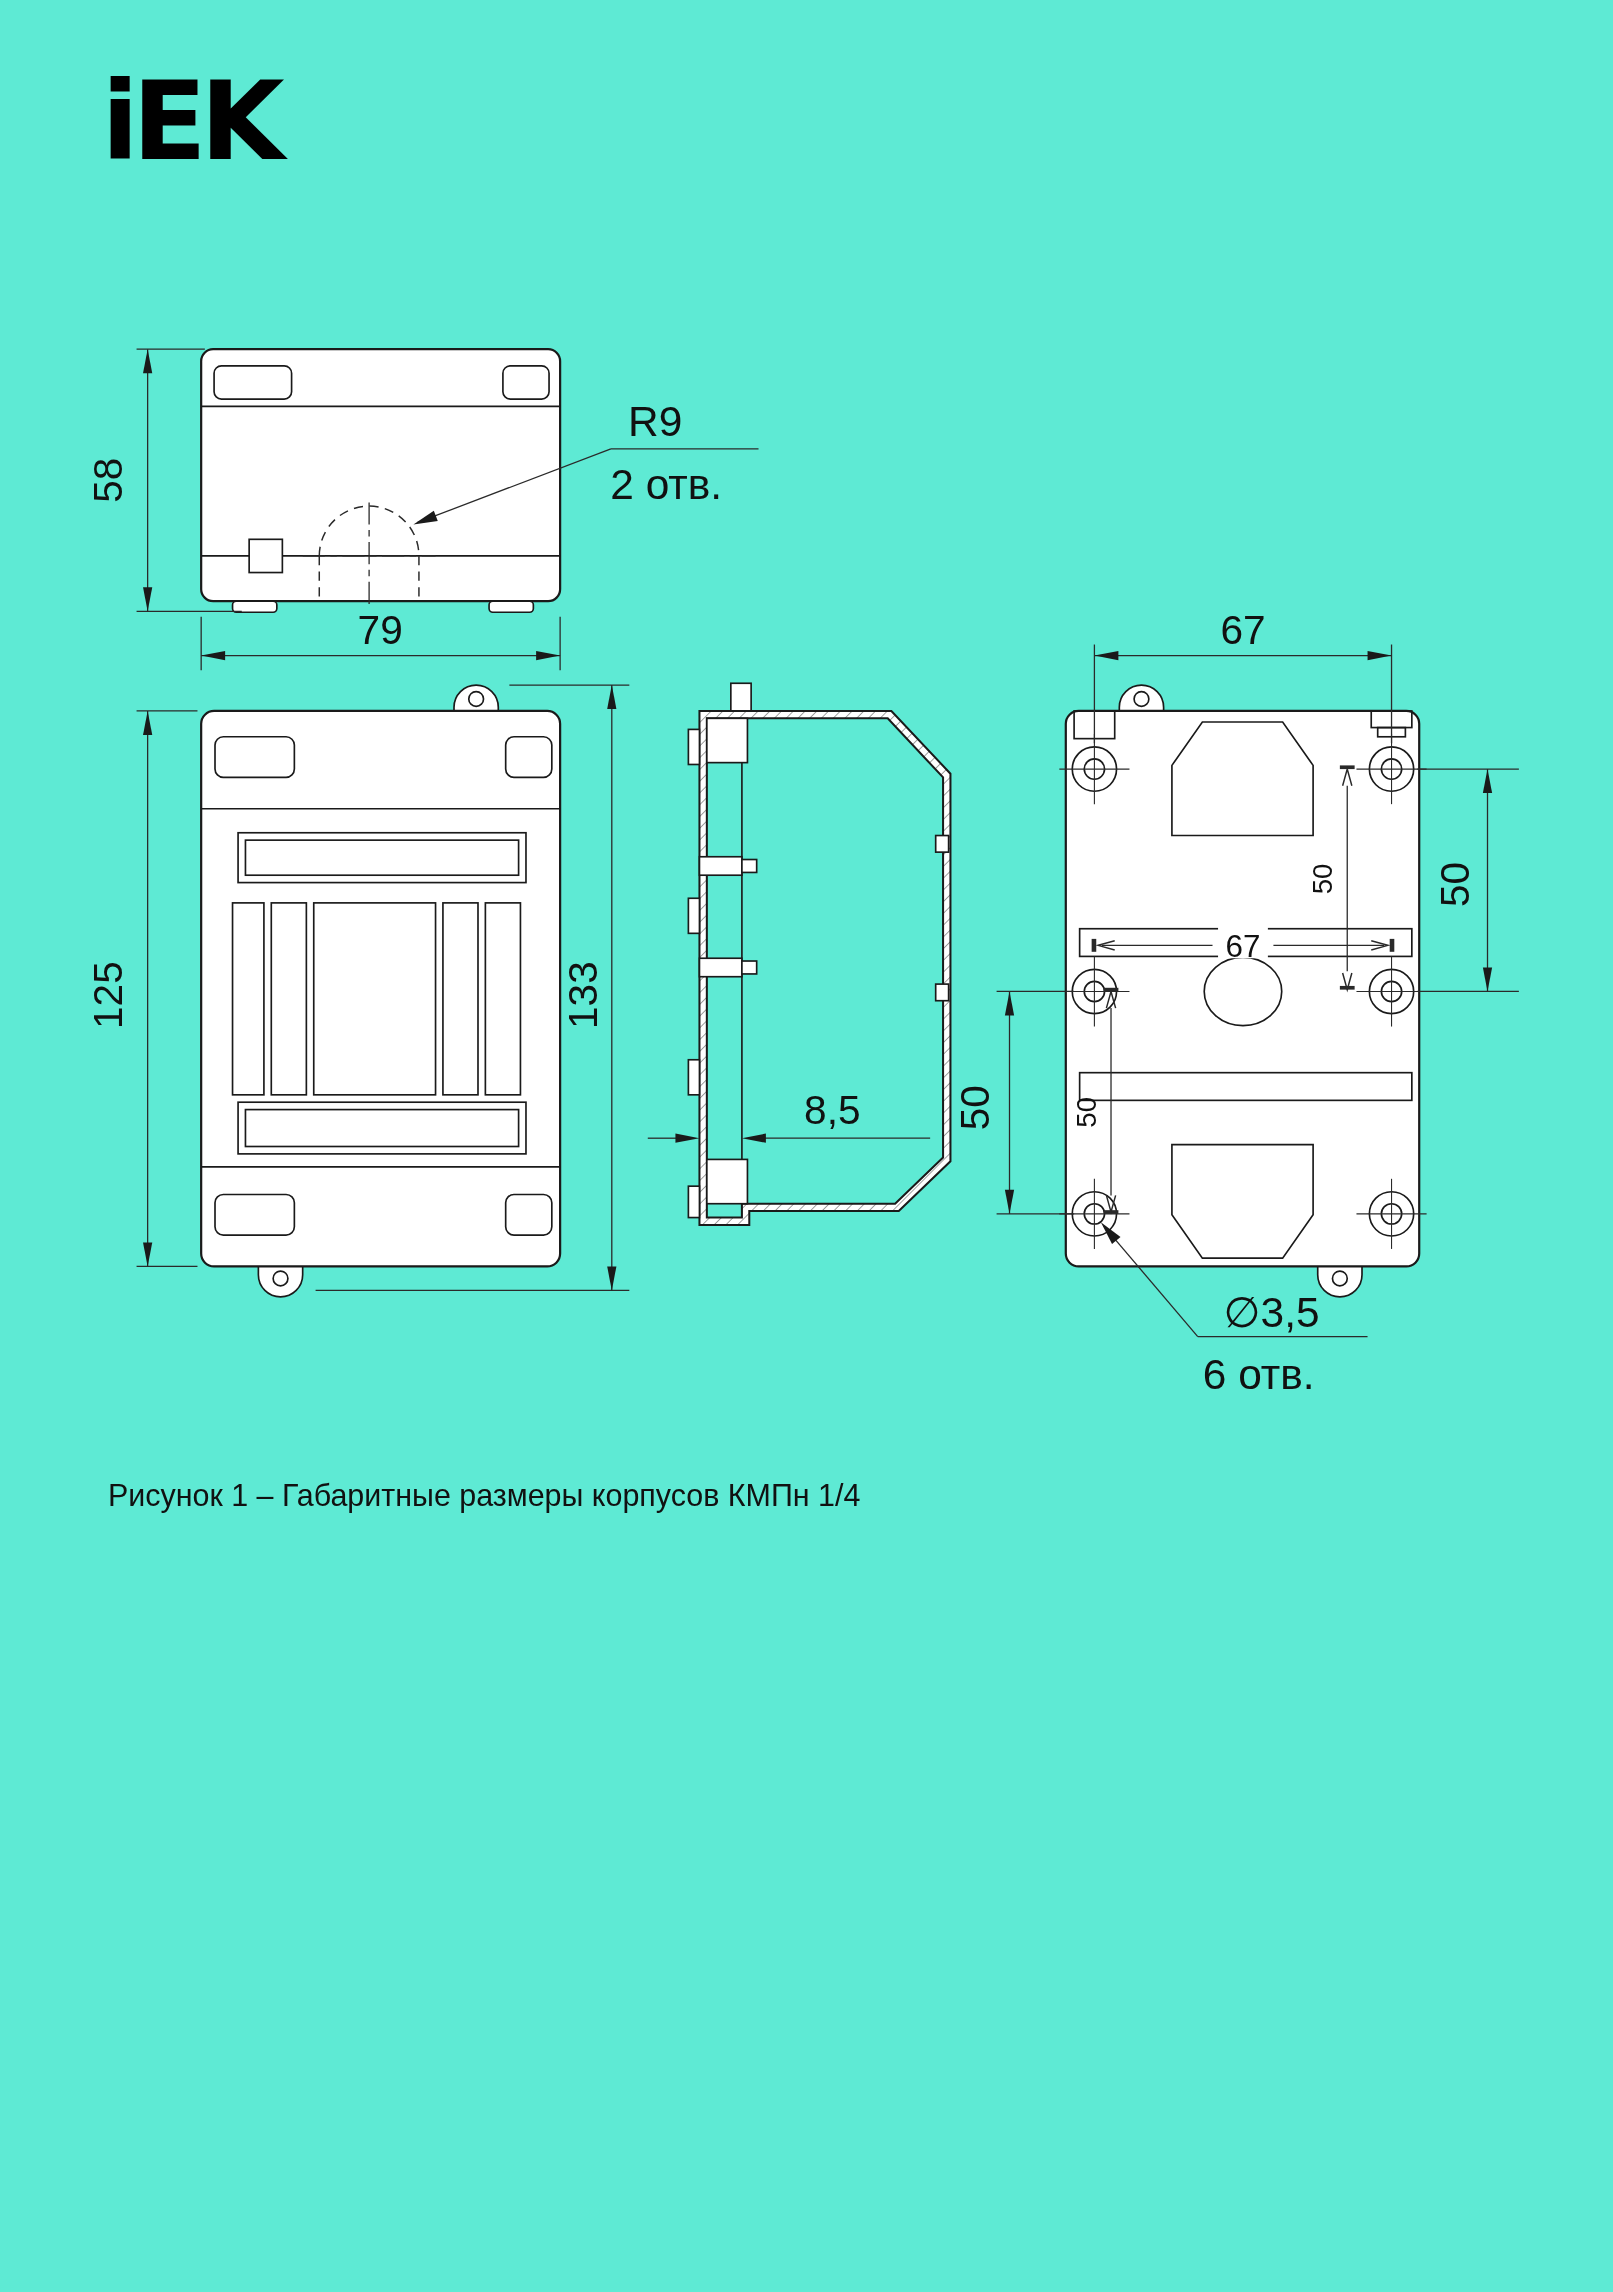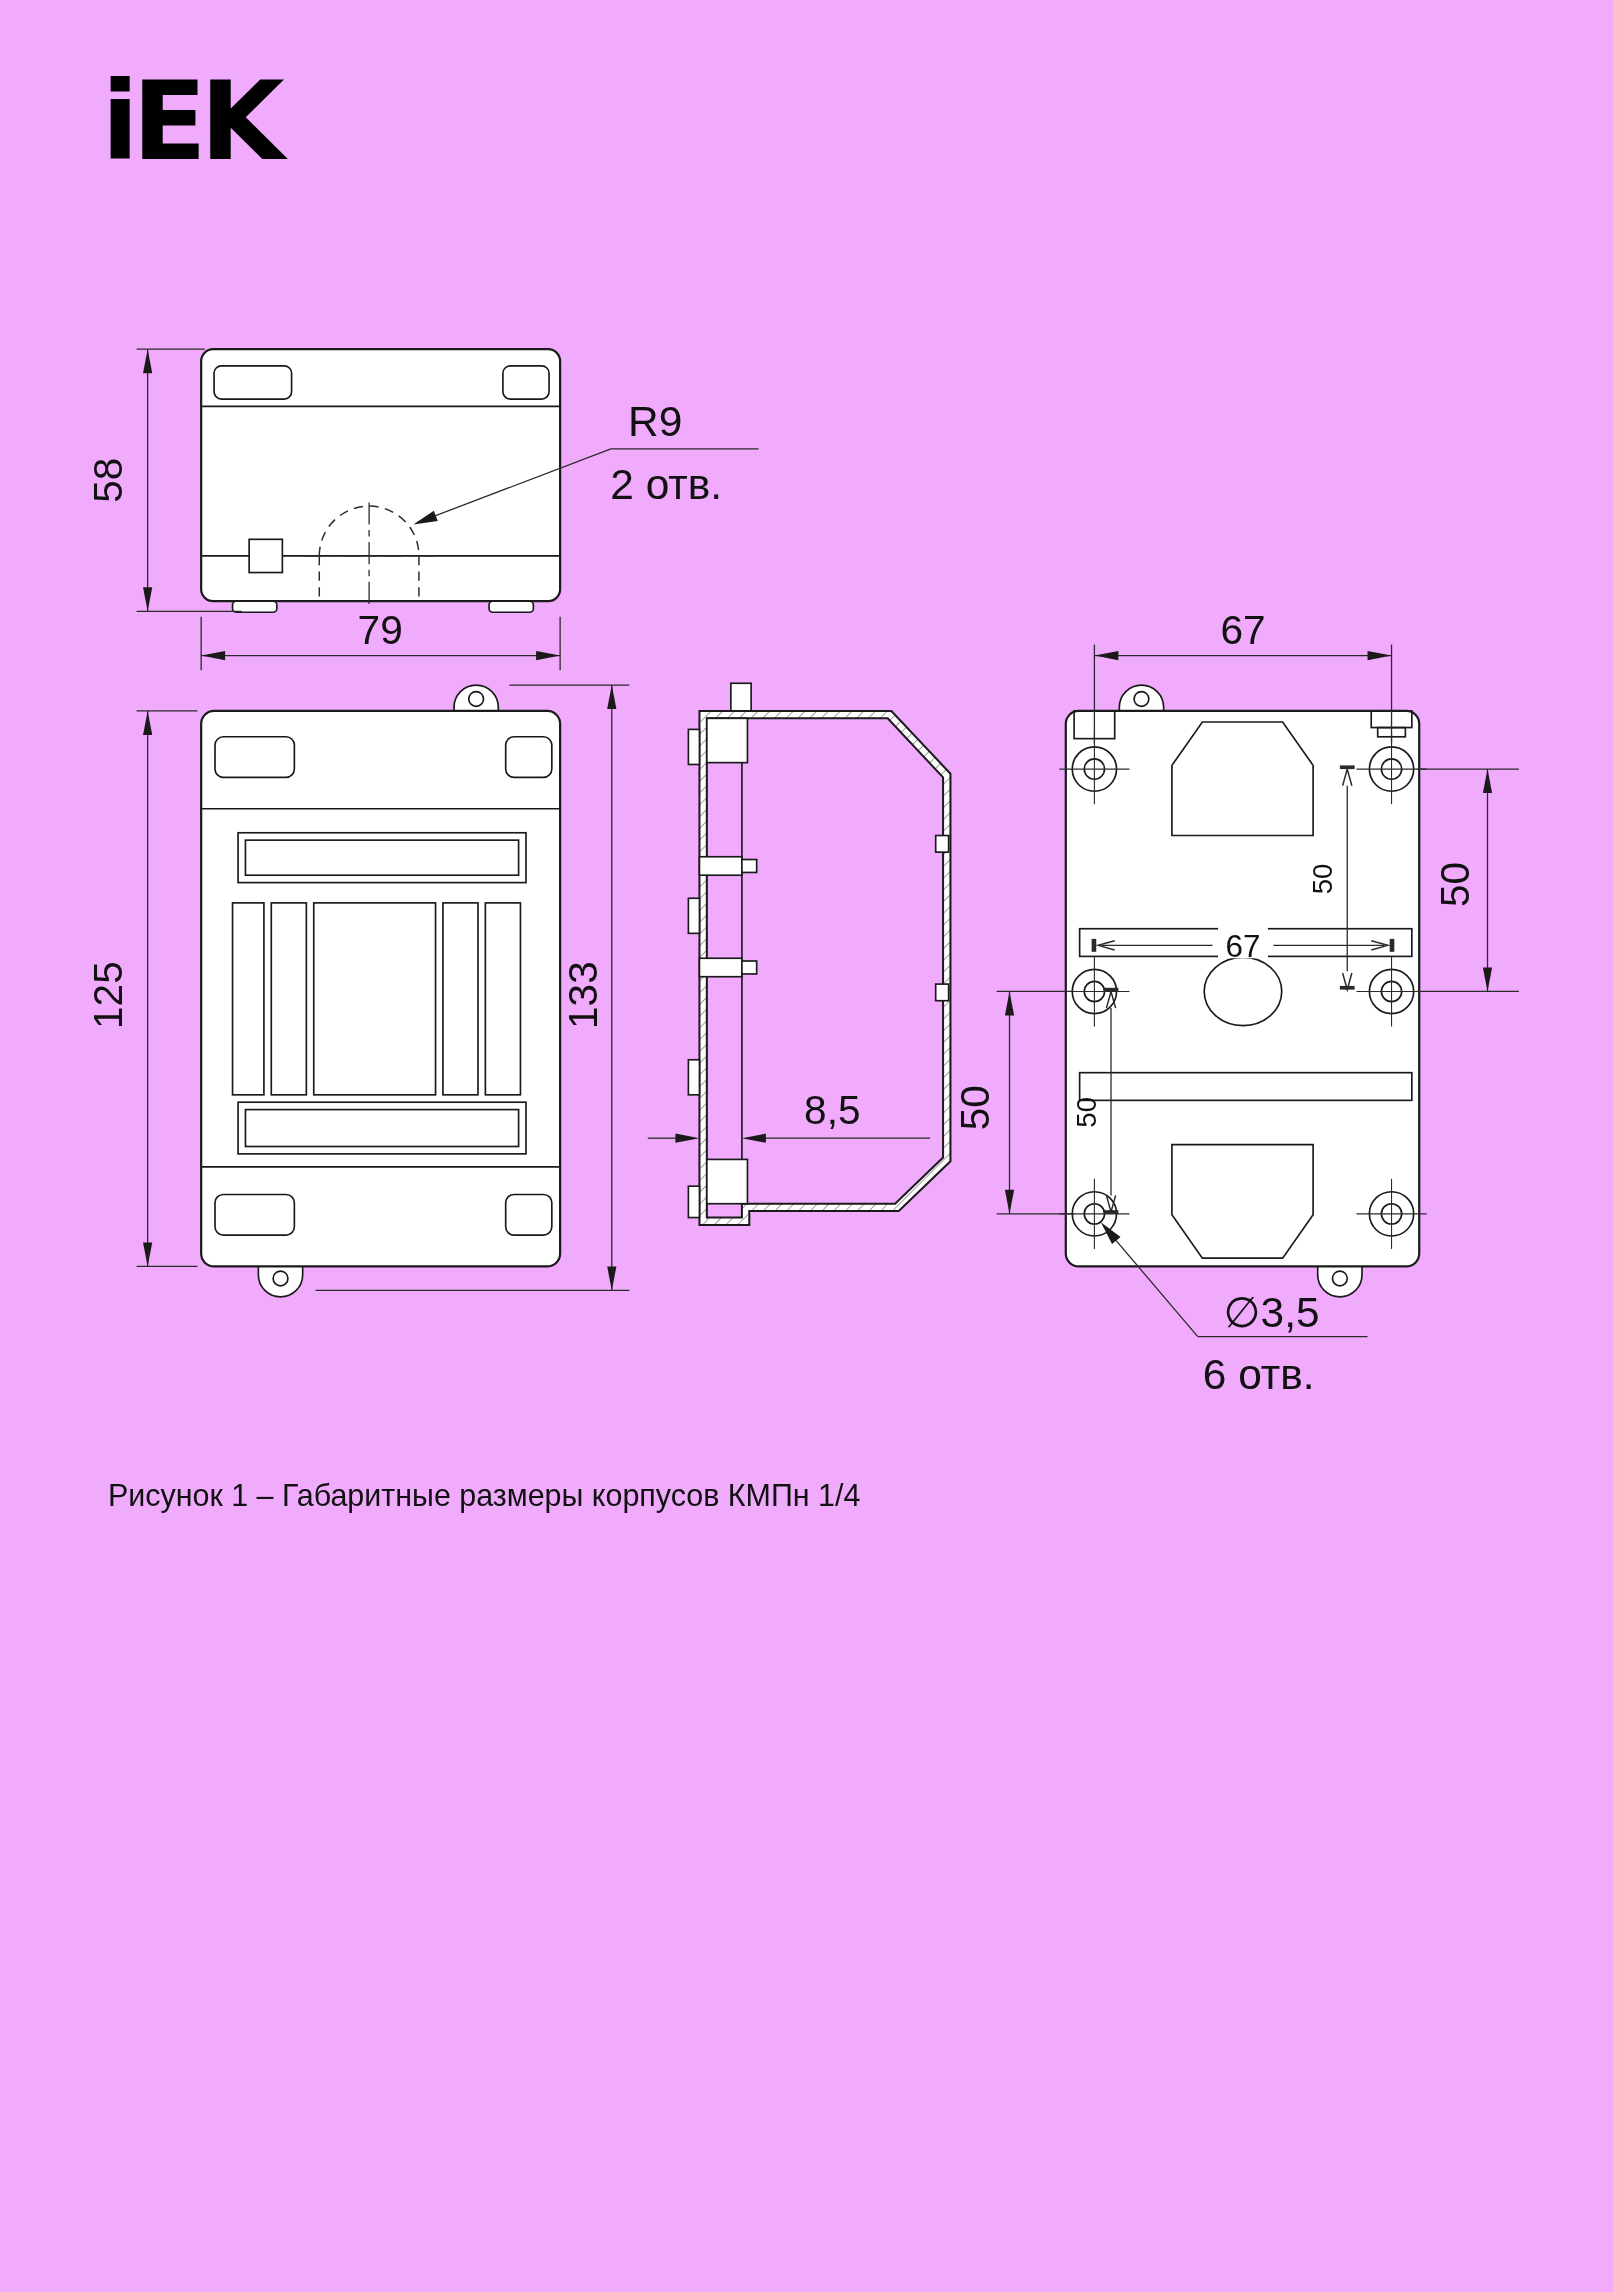--- a/index.html
+++ b/index.html
@@ -1,16 +1,16 @@
 <!DOCTYPE html>
 <html style="font-size:14.8px"><head>
 <meta charset="utf-8">
 <style>
   html,body{margin:0;padding:0;background:#fff;}
-  .page{position:relative;width:1613px;height:2293px;background:#f0abfc;overflow:hidden;
+  .page{position:relative;width:1613px;height:2293px;background:#5eead4;overflow:hidden;
         font-family:"Liberation Sans", sans-serif;}
   svg{position:absolute;left:0;top:0;}
   .outline-thin{fill:none;stroke:#1a1a1a;stroke-width:1.8;}
   .white{fill:#ffffff;stroke:#1a1a1a;stroke-width:2.4;}
   .white-thin{fill:#ffffff;stroke:#1a1a1a;stroke-width:1.8;}
   .dim{stroke:#2a2a2a;stroke-width:1.4;fill:none;}
   .dashed{stroke:#2a2a2a;stroke-width:1.6;fill:none;stroke-dasharray:10 7;}
   .centerline{stroke:#2a2a2a;stroke-width:1.4;fill:none;stroke-dasharray:24 6 7 6;}
   .cross{stroke:#2a2a2a;stroke-width:1.2;fill:none;}
   .arrow{fill:#1a1a1a;stroke:none;}

